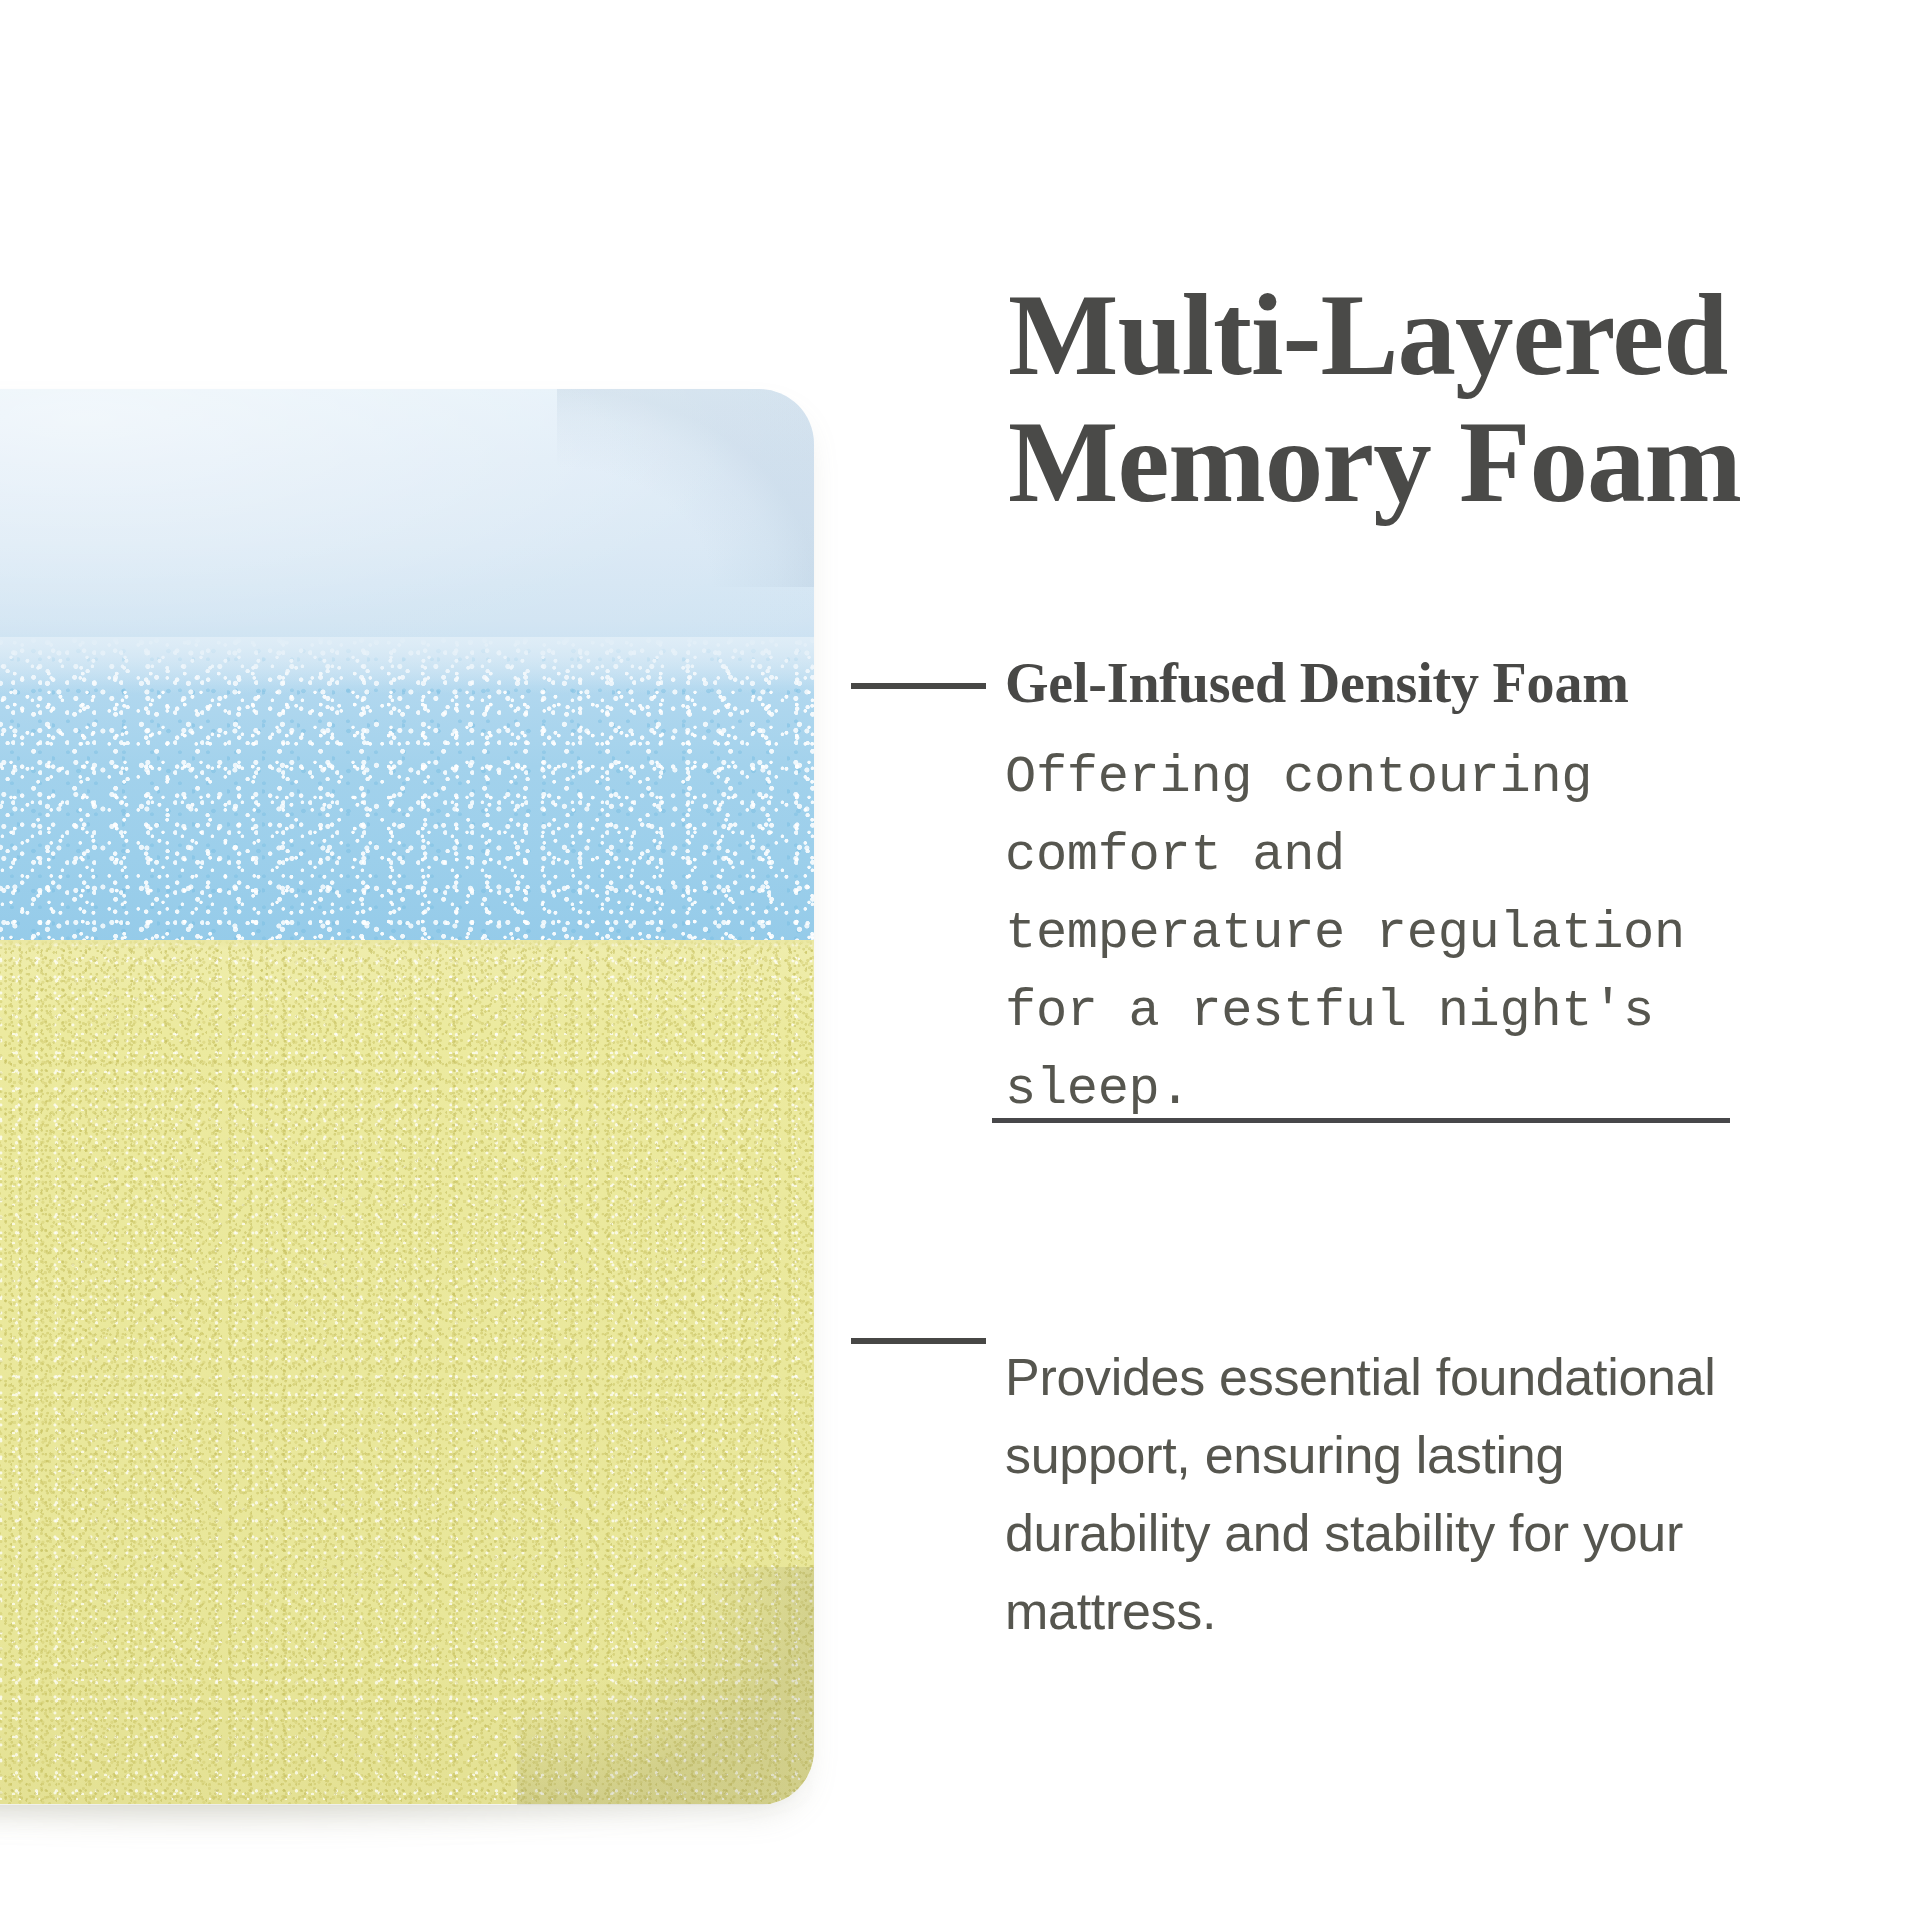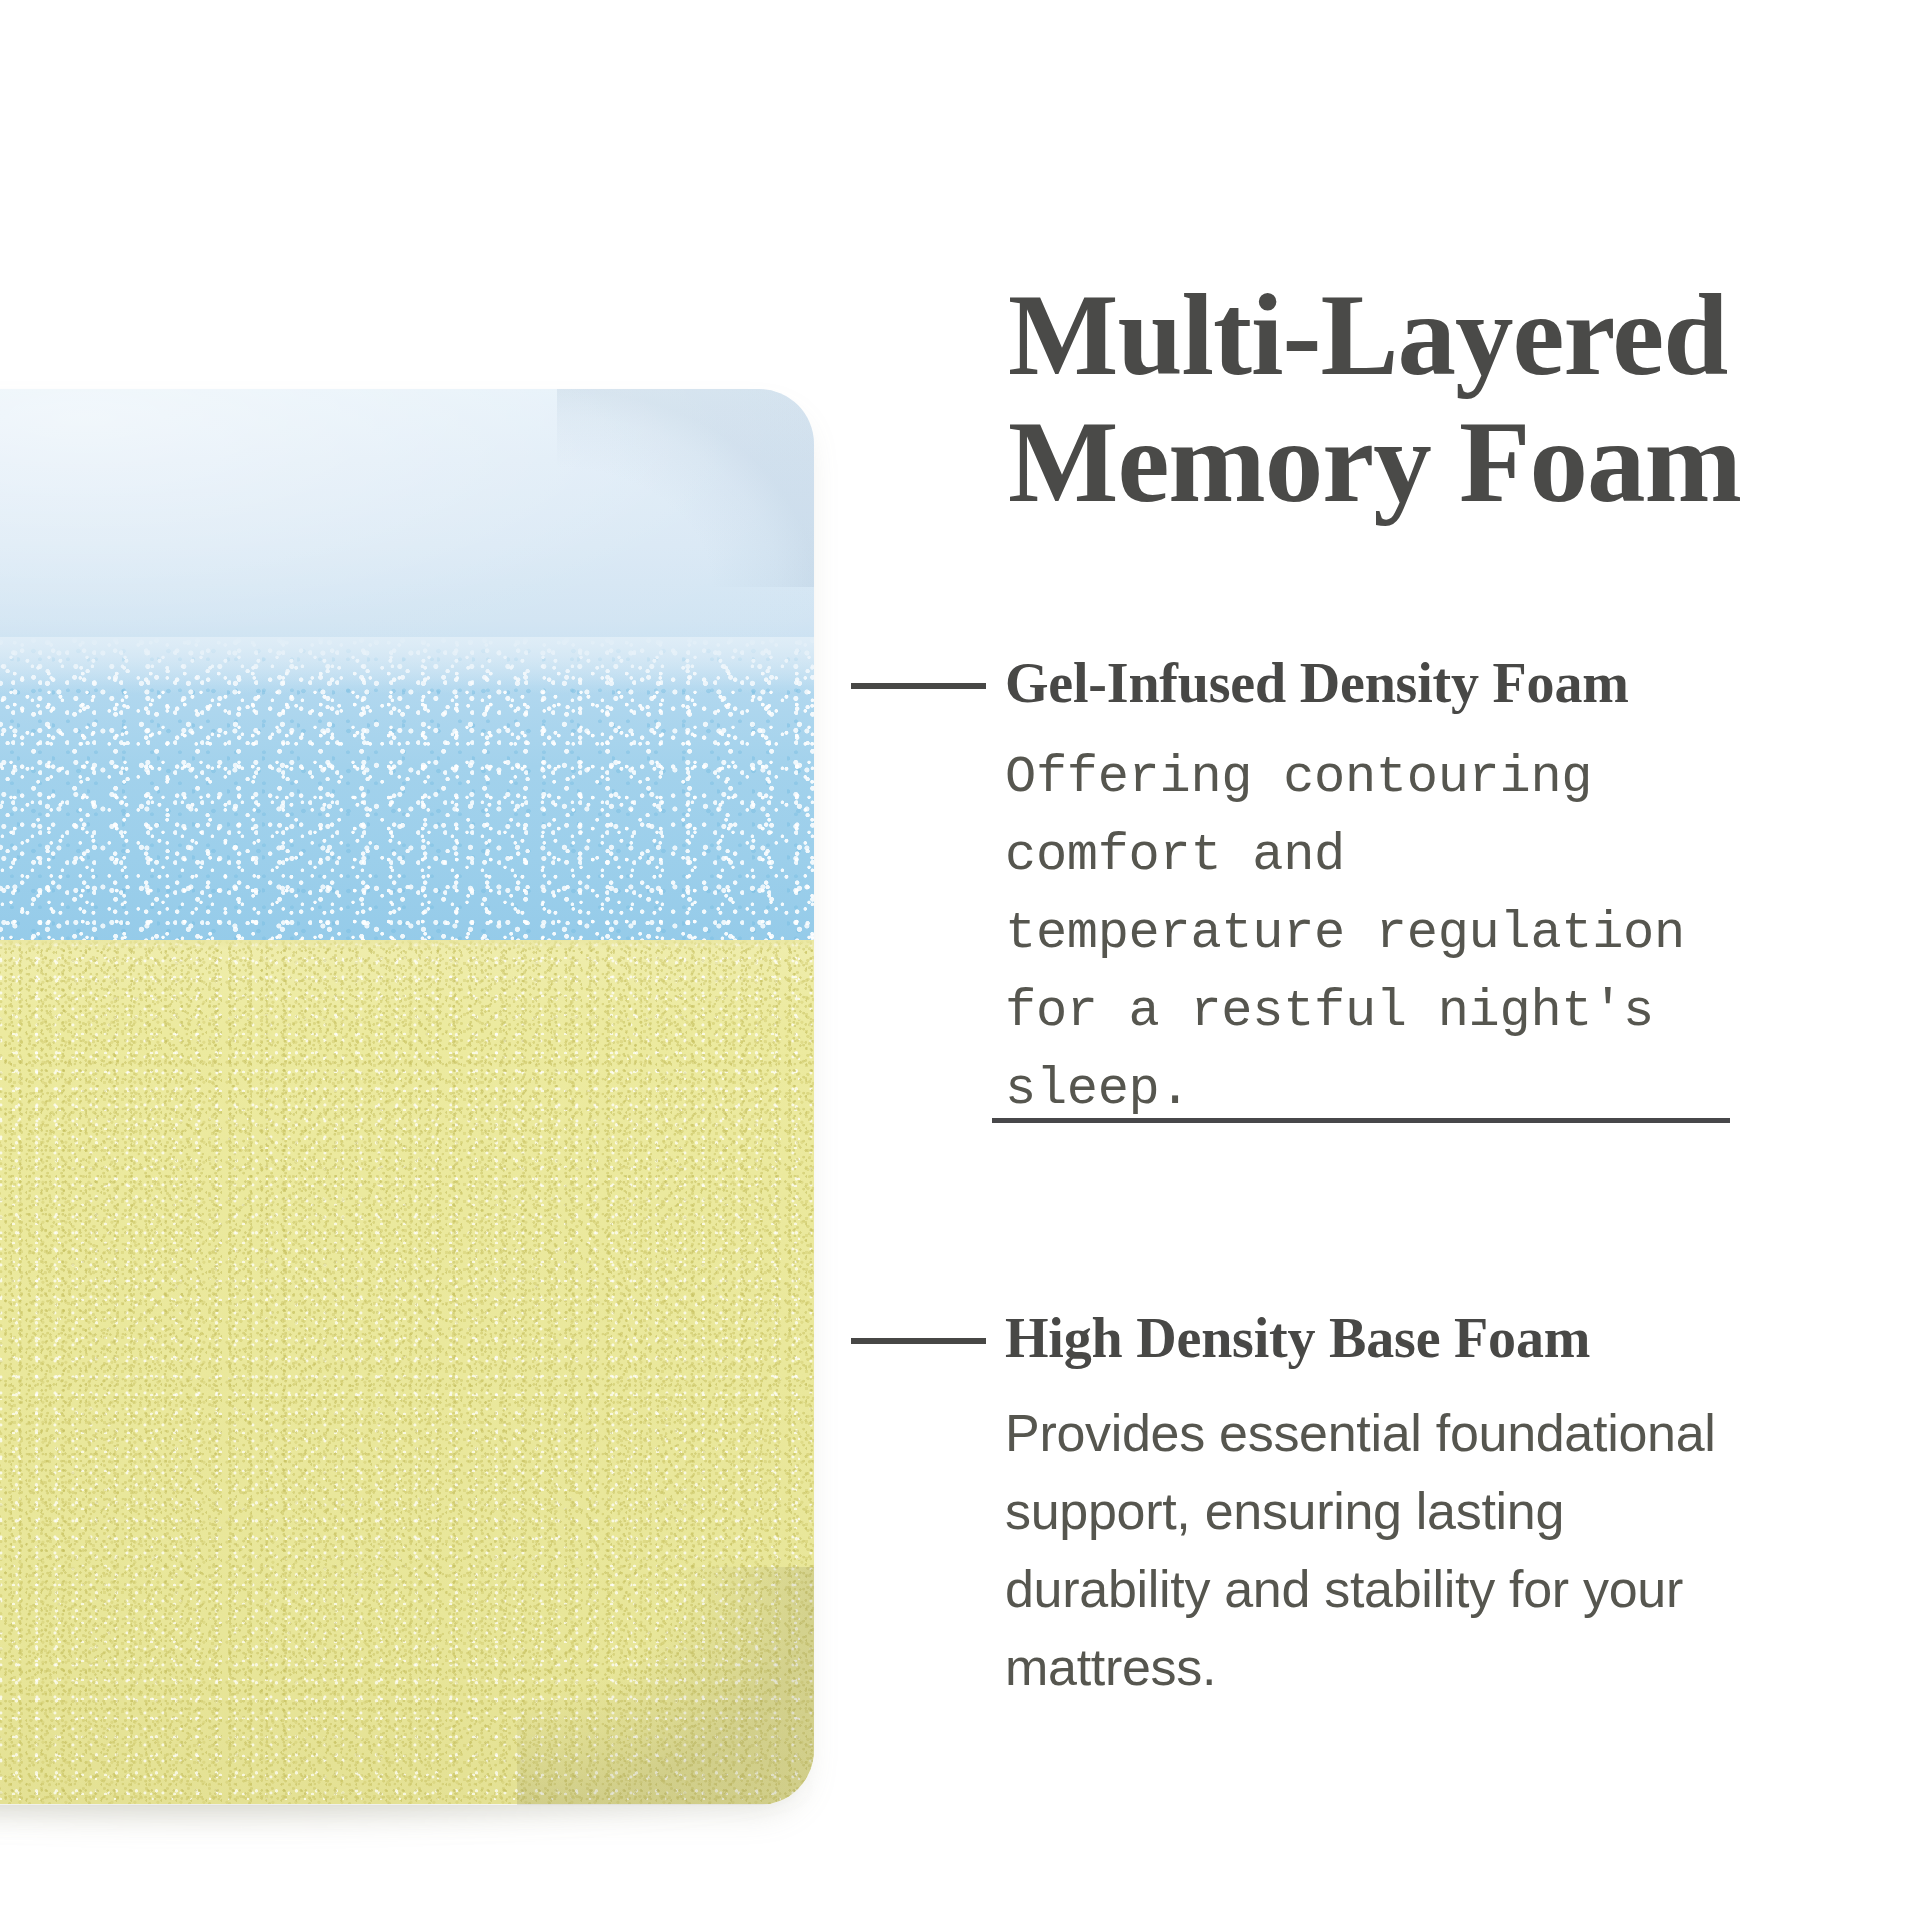--- a/index.html
+++ b/index.html
@@ -304,19 +304,18 @@
       <div class="callout-heading">Gel-Infused Density Foam</div>
       <div class="callout-text">Offering contouring comfort and temperature regulation for a restful night's sleep.</div>
     </div>
   </div>
 
   <div id="section-divider"></div>
 
   <div class="callout" id="callout-base">
     <span class="callout-dash"></span>
     <div class="callout-body">
-      <div class="callout-heading">High Density Base Foam</div>
       <div class="callout-text">Provides essential foundational support, ensuring lasting durability and stability for your mattress.</div>
     </div>
   </div>
 
 </div>
 
 
 </body></html>

